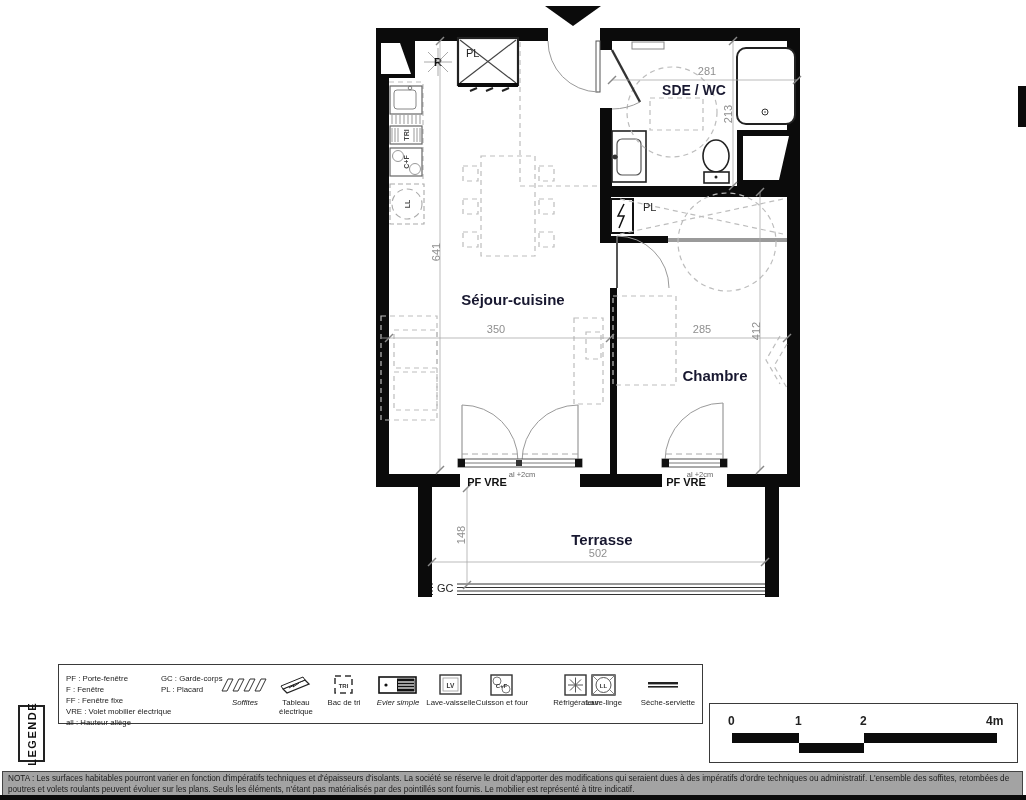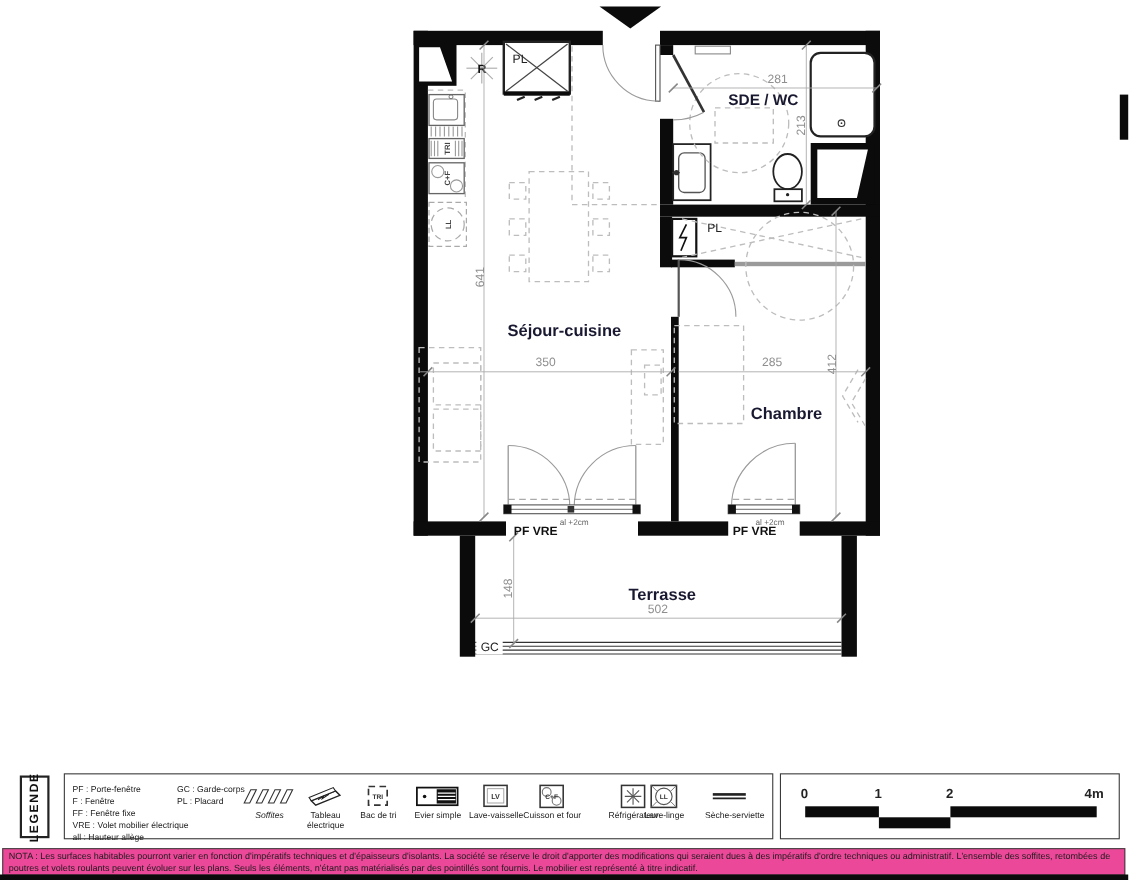--- a/index.html
+++ b/index.html
@@ -27,21 +27,21 @@
   #legende-title span{writing-mode:vertical-rl;transform:rotate(180deg);
      font-weight:bold;font-size:11px;letter-spacing:1.5px;color:#111;}
   .abbr{position:absolute;font-size:7.8px;color:#222;line-height:1.42;white-space:nowrap;}
   .sym{position:absolute;width:54px;text-align:center;}
   .sym .cap{font-size:7.8px;color:#222;line-height:1.15;margin-top:2px;}
   .sym .ic{height:24px;display:flex;align-items:center;justify-content:center;}
   .scale-lbl{position:absolute;font-size:12px;font-weight:600;color:#222;}
   .scale-seg{position:absolute;background:#0b0b0b;height:10px;}
   #nota{position:absolute;left:2px;top:771px;width:1021px;height:25px;
         border:1px solid #444;box-sizing:border-box;font-size:8.2px;color:#1c1c1c;
-        padding:2px 5px;line-height:1.32;background:#ec4899;}
+        padding:2px 5px;line-height:1.32;background:#a3a3a3;}
   #bottom-bar{position:absolute;left:0;top:795px;width:1026px;height:5px;background:#0b0b0b;}
 </style>
 </head>
 <body>
 
 <div id="page">
 
 <svg id="plan-svg" width="1026" height="700" viewBox="0 0 1026 700">
 
   <g>
@@ -283,21 +283,21 @@
   <text class="tiny" x="522" y="477" text-anchor="middle">al +2cm</text>
   <text class="ann-b" x="487" y="486" text-anchor="middle">PF  VRE</text>
   <text class="tiny" x="700" y="477" text-anchor="middle">al +2cm</text>
   <text class="ann-b" x="686" y="486" text-anchor="middle">PF  VRE</text>
 </svg>
 
 <div class="box" id="legende-title" style="left:18px;top:705px;width:27px;height:57px;">
   <span>LEGENDE</span>
 </div>
 
-<div class="box-thin" style="left:58px;top:703px;width:645px;height:60px;">
+<div class="box-thin" style="left:58px;top:664px;width:645px;height:60px;">
   <div class="abbr" style="left:7px;top:8px;">
     <div>PF : Porte-fenêtre</div>
     <div>F : Fenêtre</div>
     <div>FF : Fenêtre fixe</div>
     <div>VRE : Volet mobilier électrique</div>
     <div>all : Hauteur allège</div>
   </div>
   <div class="abbr" style="left:102px;top:8px;">
     <div>GC : Garde-corps</div>
     <div>PL : Placard</div>
@@ -331,21 +331,21 @@
   <div class="sym" style="left:258px;top:8px;text-align:center;">
     <div class="ic">
           <svg width="24" height="22">
       <rect x="3" y="2" width="17" height="17" fill="none" stroke="#333" stroke-width="1.5" stroke-dasharray="6 4"></rect>
       <text x="11.5" y="13.5" text-anchor="middle" font-size="6" font-weight="bold" fill="#333">TRI</text>
     </svg>
         </div>
     <div class="cap">Bac de tri</div>
   </div>
 
-  <div class="sym" style="left:312px;top:8px;">
+  <div class="sym" style="left:312px;top:8px;font-style:italic;">
     <div class="ic">
           <svg width="42" height="22">
       <rect x="2" y="3" width="37" height="16" fill="#fff" stroke="#111" stroke-width="1.6"></rect>
       <circle cx="9" cy="11" r="1.6" fill="#111"></circle>
       <rect x="20" y="4.5" width="17.5" height="13" fill="#111"></rect>
       <g stroke="#fff" stroke-width="1.2">
               <line x1="21" y1="8" x2="37" y2="8"></line>
               <line x1="21" y1="11" x2="37" y2="11"></line>
               <line x1="21" y1="14" x2="37" y2="14"></line>
             </g>

